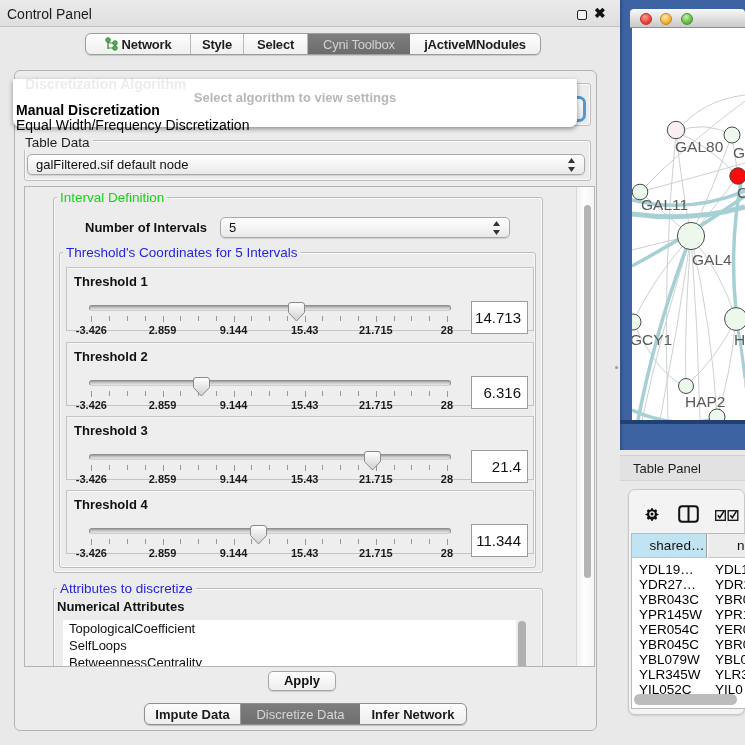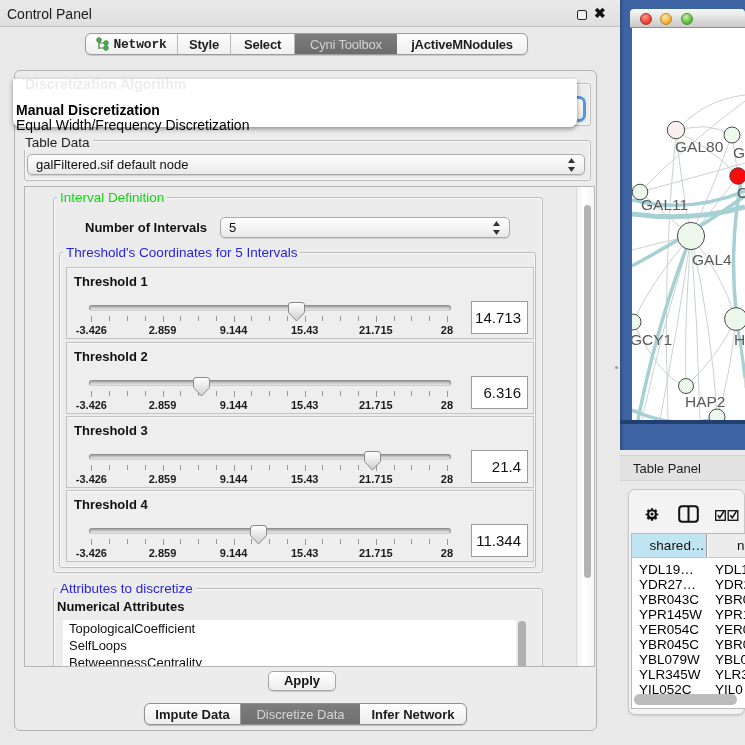--- a/index.html
+++ b/index.html
@@ -23,21 +23,21 @@
 
 .combo{position:absolute;background:linear-gradient(#ffffff,#f2f2f2 60%,#e8e8e8);border:1px solid #a9a9a9;border-radius:5px;font-size:13px;color:#111;box-shadow:0 1px 1px rgba(0,0,0,.12);}
 .combo .tx{position:absolute;left:8px;top:2px;}
 .arr{position:absolute;width:9px;}
 .arr svg{display:block;}
 
 #viewport{left:24px;top:186px;width:571px;height:481px;border:1px solid #b5b5b5;overflow:hidden;background:#ececec;}
 #vsb{position:absolute;left:551px;top:0;width:19px;height:481px;background:linear-gradient(90deg,#f2f2f2,#ffffff 40%,#f4f4f4);border-left:1px solid #d8d8d8;}
 #vsb .thumb{position:absolute;left:7px;top:18px;width:7px;height:373px;background:#b4b4b4;border-radius:4px;}
 
-.tpanel{position:absolute;left:41px;width:468px;height:72px;border:1px solid #c3c3c3;background:#eeeeee;box-shadow:inset 0 1px 0 #f8f8f8;}
+.tpanel{position:absolute;left:41px;width:468px;height:64px;border:1px solid #c3c3c3;background:#eeeeee;box-shadow:inset 0 1px 0 #f8f8f8;}
 .tpanel .tl{position:absolute;left:7px;top:6px;font-size:13px;font-weight:bold;color:#111;}
 .track{position:absolute;left:22px;top:37px;width:362px;height:6px;border-radius:3px;background:linear-gradient(#9a9a9a,#c9c9c9 45%,#e6e6e6);border:1px solid #8f8f8f;border-bottom-color:#cfcfcf;}
 .vbox{position:absolute;left:404px;top:33px;width:57px;height:33px;background:#fff;border:1px solid #9b9b9b;font-size:15px;color:#111;text-align:right;line-height:31px;padding-right:6px;}
 .ticks{position:absolute;left:0;top:48px;height:7px;width:468px;}
 .tick{position:absolute;top:0;width:1px;height:5px;background:#979797;}
 .tlabels{position:absolute;left:0;top:56px;width:468px;font-size:11px;font-weight:bold;color:#1a1a1a;}
 .tlab{position:absolute;top:0;transform:translateX(-50%);}
 .thumbp{position:absolute;top:34px;width:17px;height:20px;}
 
 #numlist{position:absolute;left:38px;top:433px;width:453px;height:120px;background:#fff;}
@@ -72,21 +72,21 @@
 </head>
 <body>
 
 <div id="titlebar" class="abs">
     <span class="t">Control Panel</span>
   </div>
 <div id="ic-float" class="abs"></div>
 <div id="ic-close" class="abs">✖</div>
 
 <div id="toptabs" class="abs">
-  <div class="seg" style="width:92px;font-family:Liberation Mono, monospace;">
+  <div class="seg" style="width:105px;">
     <svg width="13" height="15" viewBox="0 0 13 15" style="margin-right:4px;">
       <line x1="3" y1="4" x2="3" y2="12" stroke="#4c8f4c" stroke-width="1.4"></line>
       <line x1="3" y1="6" x2="9" y2="6" stroke="#4c8f4c" stroke-width="1.2"></line>
       <line x1="3" y1="11" x2="9" y2="11" stroke="#4c8f4c" stroke-width="1.2"></line>
       <circle cx="3" cy="3" r="2.3" fill="#55b055" stroke="#2e7d2e" stroke-width="0.8"></circle>
       <circle cx="10" cy="6" r="2.3" fill="#55b055" stroke="#2e7d2e" stroke-width="0.8"></circle>
       <circle cx="10" cy="11" r="2.3" fill="#55b055" stroke="#2e7d2e" stroke-width="0.8"></circle>
     </svg>
     Network</div>
   <div class="seg" style="width:53px;">Style</div>
@@ -328,20 +328,21 @@
 <div class="abs" style="left:615px;top:366px;width:3px;height:3px;border-radius:50%;background:#9a9a9a;"></div>
 <div id="applybtn" class="abs">Apply</div>
 <div id="bottabs" class="abs">
   <div class="seg" style="width:96px;">Impute Data</div>
   <div class="seg sel" style="width:119px;">Discretize Data</div>
   <div class="seg" style="width:106px;">Infer Network</div>
 </div>
 
 <div id="overlay" class="abs">
   <div class="ghost">Discretization Algorithm</div>
+  <div class="r0">Select algorithm to view settings</div>
   <div class="r1">Manual Discretization</div>
   <div class="r2">Equal Width/Frequency Discretization</div>
 </div>
 
 <div id="netwin" class="abs"></div>
 <div id="nettitle" class="abs"></div>
 <div class="light abs" style="left:640px;background:radial-gradient(circle at 40% 30%,#ff9990,#ee4439 60%,#c33528);border:1px solid #a8352c;"></div>
 <div class="light abs" style="left:660px;background:radial-gradient(circle at 40% 30%,#ffe9a8,#f5b13d 60%,#d99427);border:1px solid #b58a2a;"></div>
 <div class="light abs" style="left:681px;background:radial-gradient(circle at 40% 30%,#c8f0b0,#62c043 60%,#4a9e33);border:1px solid #4e8f35;"></div>
 <div id="canvas" class="abs">

